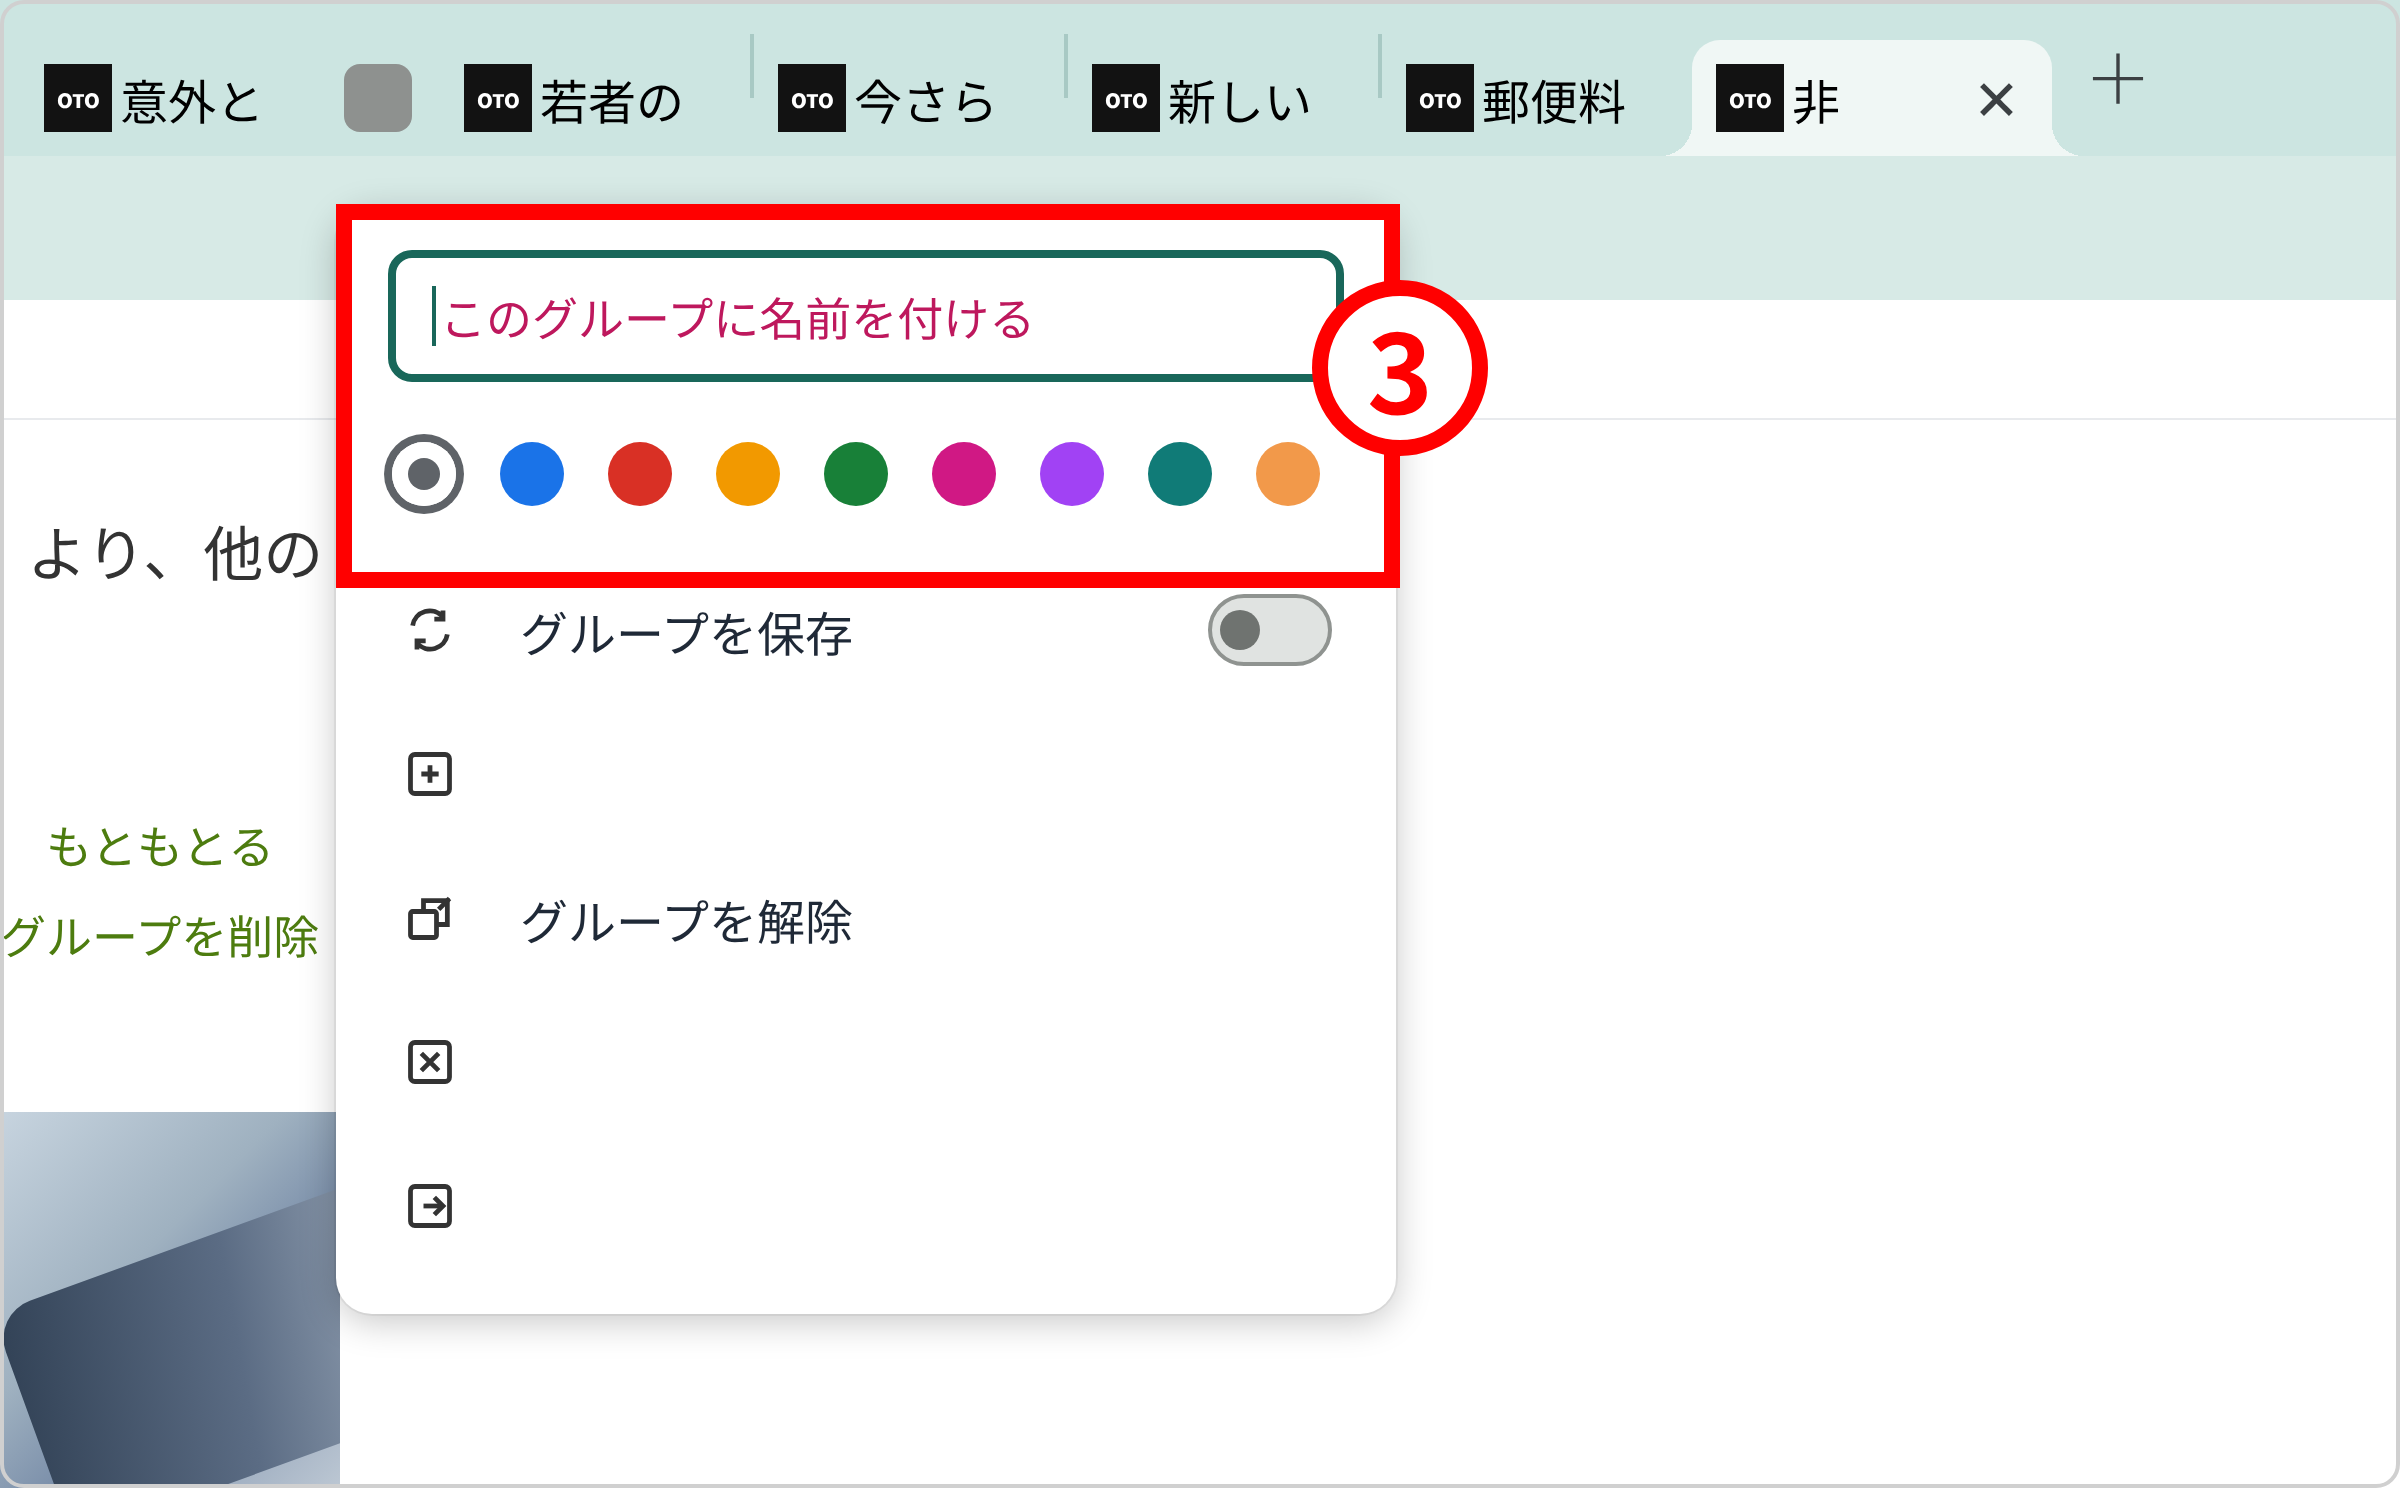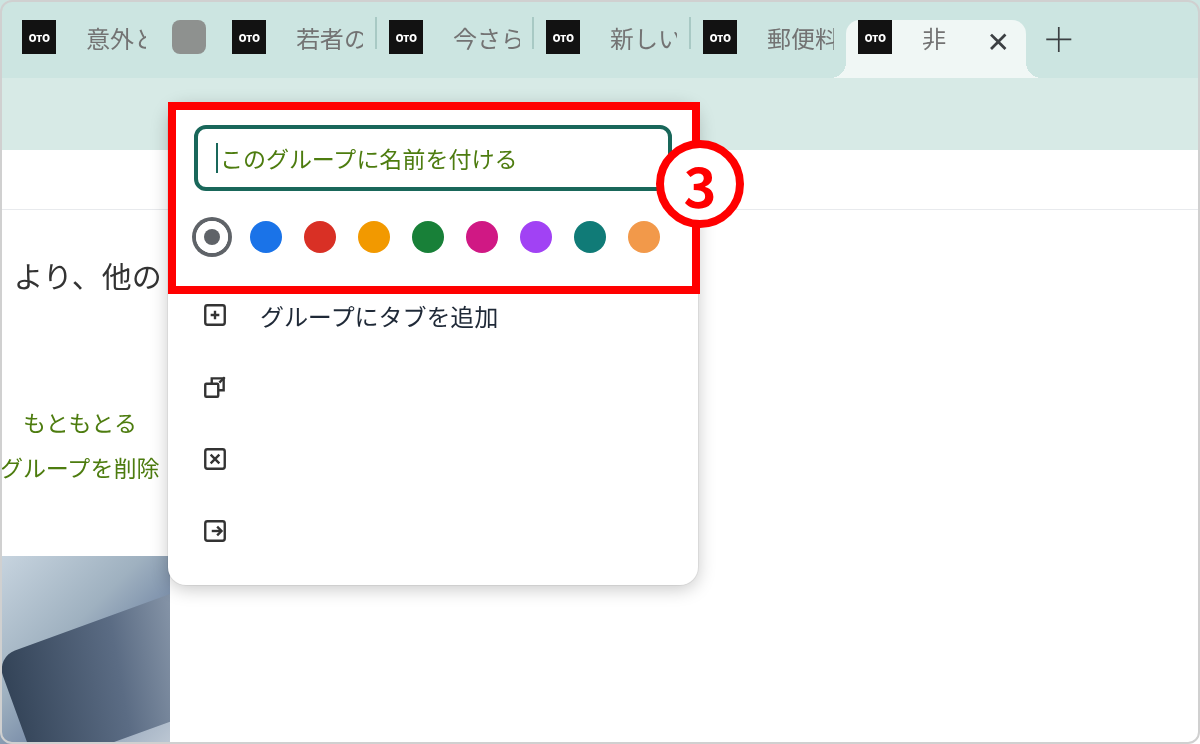--- a/index.html
+++ b/index.html
@@ -10,23 +10,24 @@
   .tab-strip {
     display: flex;
     align-items: flex-end;
     height: 78px;
     background: #cce5e1;
     padding: 0 10px;
     position: relative;
   }
   .tab {
     display: flex;
+    align-items: center;
     height: 58px;
     padding: 0 12px;
-    gap: 30px;
+    gap: 4px;
     color: #3c4043;
     font-size: 24px;
     position: relative;
     border-radius: 14px 14px 0 0;
     min-width: 0;
   }
   .tab.active {
     background: #f0f7f5;
     width: 180px;
   }
@@ -71,21 +72,21 @@
     width: 34px;
     height: 34px;
     border-radius: 8px;
     background: #8e918f;
     flex-shrink: 0;
     margin: 0 4px;
   }
   .tab-title {
     white-space: nowrap;
     overflow: hidden;
-    color: #737373;
+    color: #000000;
   }
   .tab.inactive { width: 155px; }
   .tab.first { width: 148px; }
   .tab.group-tab { width: auto; padding: 0 10px; }
   .close-x { font-size: 28px; color: #3c4043; margin-left: auto; padding: 0 4px; }
   .new-tab-btn {
     width: 50px;
     height: 50px;
     display: flex;
     align-items: center;
@@ -160,21 +161,21 @@
   }
   .popup-top {
     padding: 0 26px 20px 26px;
   }
   .name-input {
     width: 100%;
     height: 66px;
     border-radius: 12px;
     border: 4px solid #19675a;
     font-size: 23px;
-    color: #4d7c0f;
+    color: #be185d;
     display: flex;
     align-items: center;
     padding: 12px 18px;
     background: #fff;
   }
   .name-input .cursor {
     display:inline-block;
     width:2px; height:30px;
     background:#19675a;
     margin-right:2px;
@@ -374,39 +375,51 @@
       <div class="color-swatch" style="background:#f29900"></div>
       <div class="color-swatch" style="background:#188038"></div>
       <div class="color-swatch" style="background:#d01884"></div>
       <div class="color-swatch" style="background:#a142f4"></div>
       <div class="color-swatch" style="background:#107b77"></div>
       <div class="color-swatch" style="background:#f2994a"></div>
     </div>
   </div>
 
   <div class="menu-list">
+    <div class="menu-item">
+      <span class="menu-icon">
+        <svg viewBox="0 0 24 24" fill="none" stroke="#333" stroke-width="2.2">
+            <path d="M4 10a8 8 0 0 1 14-4"></path>
+            <path d="M20 14a8 8 0 0 1-14 4"></path>
+            <path d="M18 3v4h-4"></path>
+            <path d="M6 21v-4h4"></path>
+          </svg>
+      </span>
+      <span>グループを保存</span>
+      <div class="toggle"></div>
+    </div>
 
     <div class="menu-item">
       <span class="menu-icon">
         <svg viewBox="0 0 24 24" fill="none" stroke="#333" stroke-width="2.2">
             <rect x="3" y="3" width="18" height="18" rx="2"></rect>
             <path d="M12 8v8M8 12h8"></path>
           </svg>
       </span>
-      <span>グループにタブを追加</span>
     </div>
 
     <div class="menu-item">
       <span class="menu-icon">
         <svg viewBox="0 0 24 24" fill="none" stroke="#333" stroke-width="2.2">
             <rect x="3" y="9" width="12" height="12" rx="1"></rect>
             <path d="M9 9V4h11v11h-5"></path>
             <path d="M16 8l5-5"></path>
           </svg>
       </span>
+      <span>グループを解除</span>
     </div>
 
     <div class="menu-item">
       <span class="menu-icon">
         <svg viewBox="0 0 24 24" fill="none" stroke="#333" stroke-width="2.2">
             <rect x="3" y="3" width="18" height="18" rx="2"></rect>
             <path d="M8 8l8 8M16 8l-8 8"></path>
           </svg>
       </span>
     </div>

